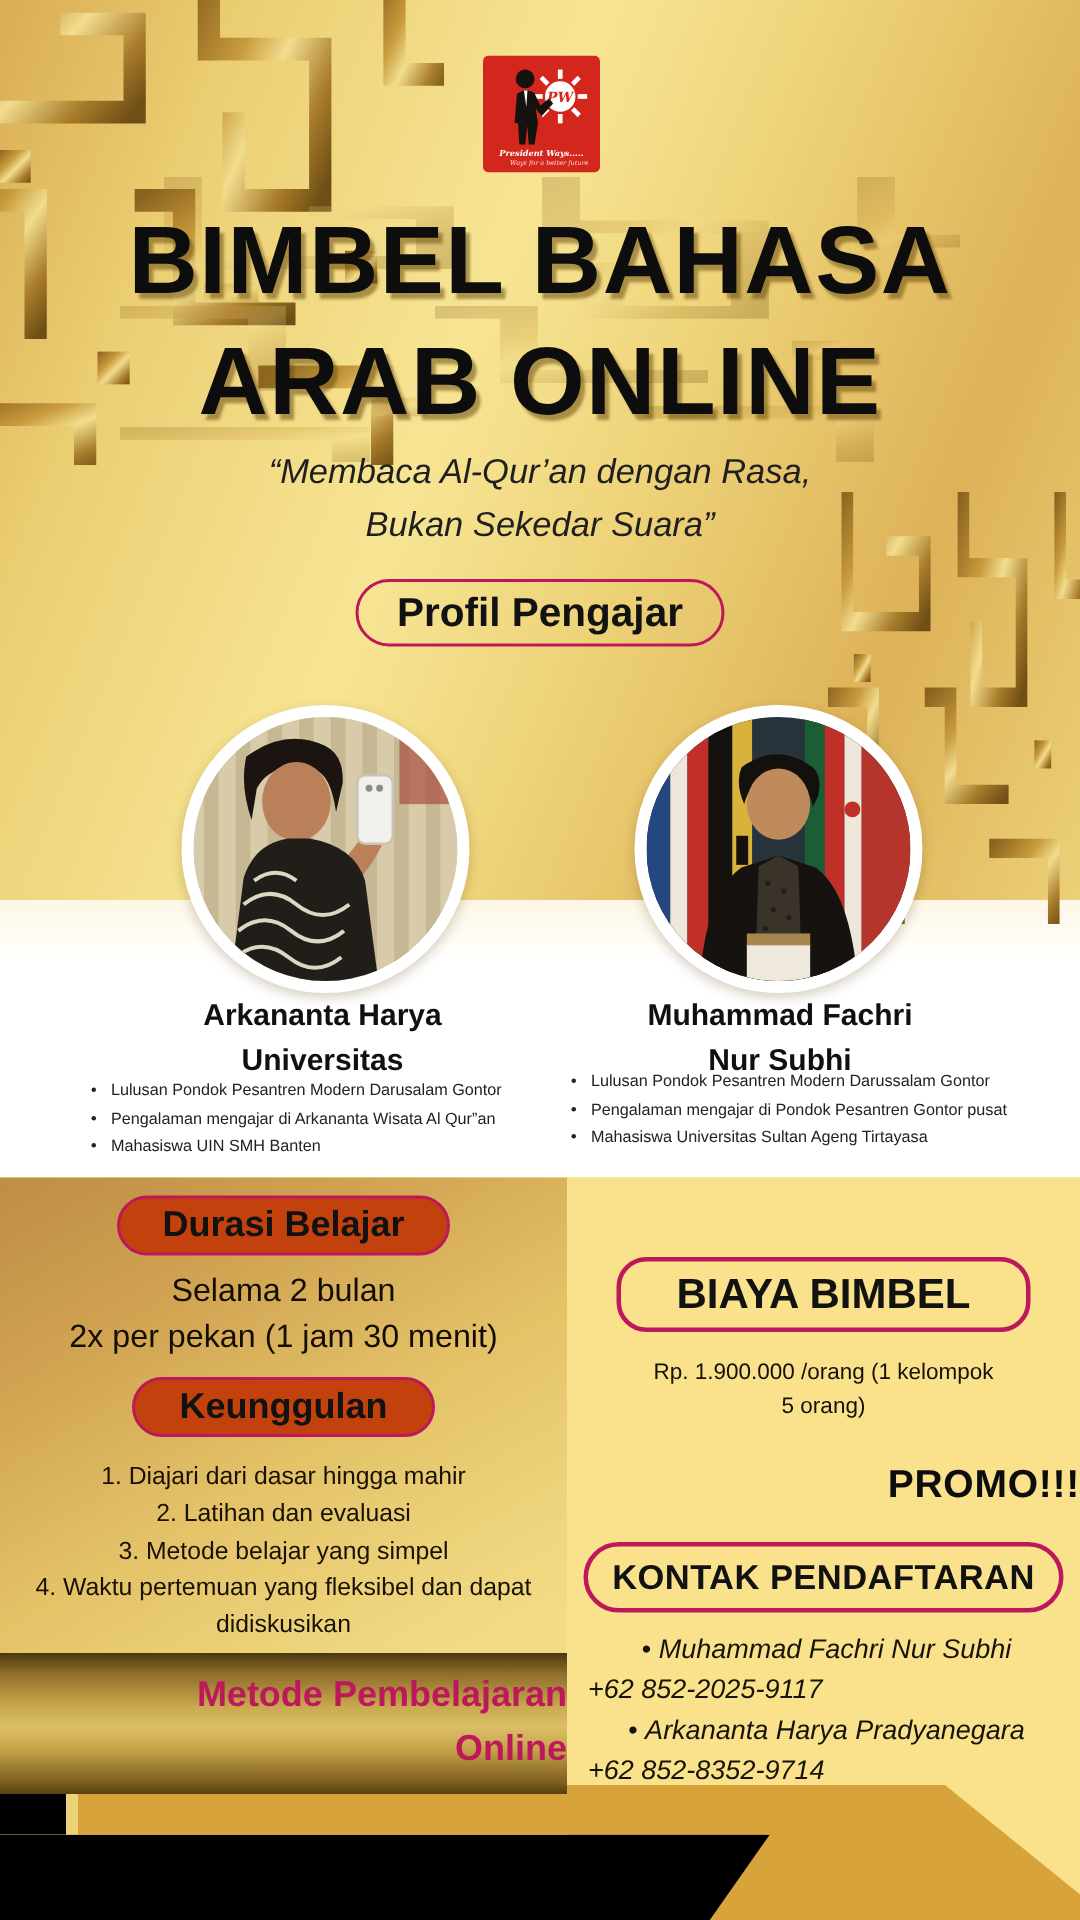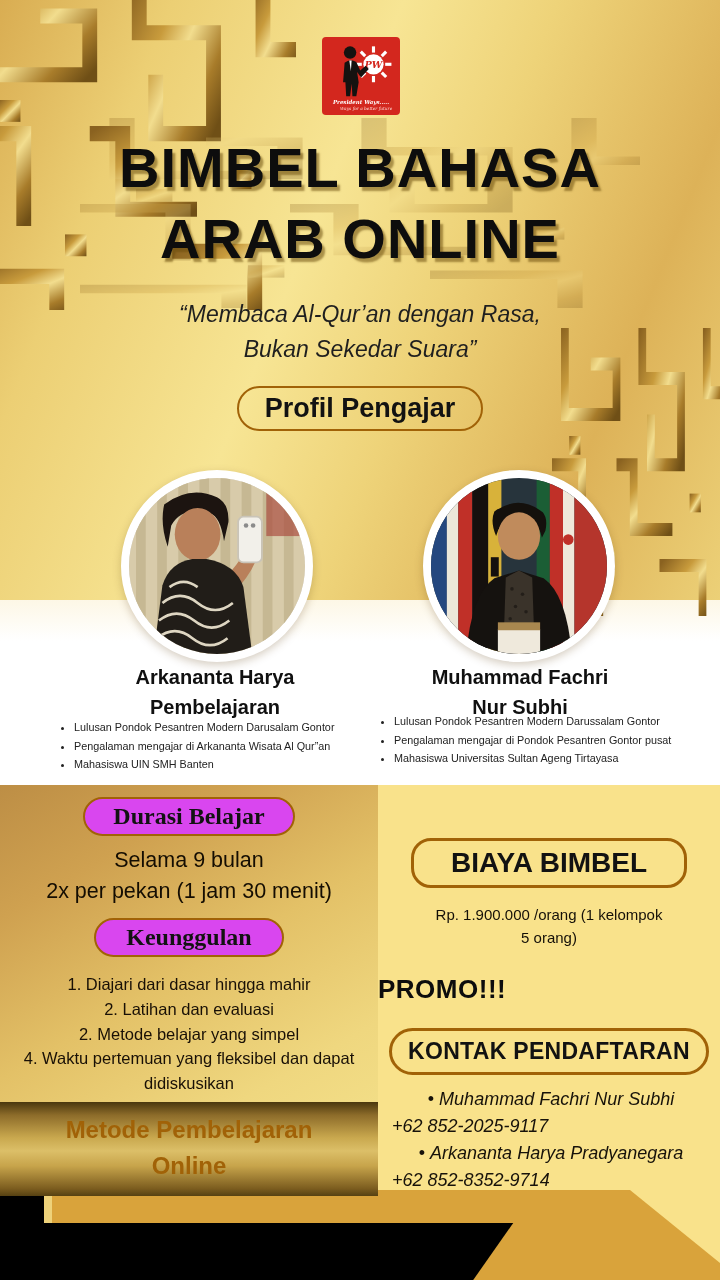--- a/index.html
+++ b/index.html
@@ -31,30 +31,30 @@
   .orn{position:absolute;pointer-events:none;}
   .orn-tl{left:-34px;top:-26px;width:330px;height:336px;}
   .orn-right{left:552px;top:328px;width:172px;height:288px;}
   .orn-title{left:80px;top:118px;width:560px;height:190px;opacity:.25;}
 
   
   .logo{position:absolute;left:322px;top:37px;width:78px;height:78px;}
 
   
   .title{position:absolute;left:0;top:133px;width:720px;text-align:center;
-    font-weight:800;font-size:56px;letter-spacing:1px;color:#0d0d0d;line-height:1.26;
+    font-weight:800;font-size:64px;letter-spacing:1px;color:#0d0d0d;line-height:1.26;
     text-shadow:3px 4px 2px rgba(108,78,14,.55);}
   .quote{position:absolute;left:40px;top:297px;width:640px;text-align:center;
     font-style:italic;font-size:23px;color:#1f1f1f;line-height:1.5;}
 
   
   .pill-row{position:absolute;text-align:center;}
-  .pill{display:inline-block;border:2px solid #a16207;border-radius:26px;color:#121212;font-weight:800;}
+  .pill{display:inline-block;border:2px solid #be185d;border-radius:26px;color:#121212;font-weight:800;}
   .pill-profil{padding:5px 26px;font-size:27px;background:transparent;}
-  .pill-gold{background:#d946ef;border-width:2.5px;font-family:Liberation Serif, serif;}
+  .pill-gold{background:#c2410c;border-width:2.5px;}
   .pill-durasi{padding:4px 28px;font-size:24px;border-radius:22px;}
   .pill-keunggulan{padding:4px 30px;font-size:24px;border-radius:22px;}
   .pill-pale{background:#f9e28b;border-width:3px;}
   .pill-biaya{padding:6px 37px;font-size:28px;border-radius:20px;}
   .pill-kontak{padding:7px 16px;font-size:23px;border-radius:24px;letter-spacing:.3px;}
 
   
   .photo{position:absolute;width:176px;height:176px;border-radius:50%;border:8px solid #fff;
     overflow:hidden;box-shadow:0 3px 8px rgba(90,60,10,.25);background:#ddd;}
   .photo svg{display:block;width:100%;height:100%;}
@@ -71,28 +71,28 @@
   .t-bullets-1{left:58px;top:720px;width:316px;}
   .t-bullets-2{left:378px;top:714px;width:330px;}
 
   
   .row-durasi{left:0;top:797px;width:378px;}
   .durasi-text{position:absolute;left:0;top:845px;width:378px;text-align:center;
     font-size:21.5px;color:#140d02;line-height:1.45;}
   .row-keunggulan{left:0;top:918px;width:378px;}
   .adv-list{position:absolute;left:6px;top:972px;width:366px;text-align:center;
     font-size:16.5px;color:#191006;line-height:1.5;}
-  .metode{position:absolute;left:0;top:1112px;width:378px;text-align:center;
-    font-weight:800;font-size:24px;color:#a16207;line-height:1.5;}
+  .metode{position:absolute;left:0;top:1112px;width:378px;text-align:right;
+    font-weight:800;font-size:24px;color:#be185d;line-height:1.5;}
 
   
   .row-biaya{left:378px;top:838px;width:342px;}
   .price{position:absolute;left:390px;top:904px;width:318px;text-align:center;
     font-size:15px;color:#151008;line-height:1.5;}
-  .promo{position:absolute;left:378px;top:974px;width:342px;text-align:left;
+  .promo{position:absolute;left:378px;top:974px;width:342px;text-align:right;
     font-size:26px;font-weight:800;color:#0d0d0d;letter-spacing:.5px;}
   .row-kontak{left:378px;top:1028px;width:342px;}
   .contacts{position:absolute;left:388px;top:1086px;width:326px;
     font-style:italic;font-size:18px;color:#17120a;line-height:1.5;}
   .c-name{text-align:center;}
   .c-name::before{content:"•  ";font-style:normal;}
   .c-phone{text-align:left;padding-left:4px;}
 </style>
 </head>
 <body>
@@ -235,21 +235,21 @@
         <circle cx="108" cy="152" r="2"></circle>
           <circle cx="90" cy="160" r="2"></circle>
       </g>
       <rect x="76" y="172" width="48" height="28" fill="#efe9dc"></rect>
       <rect x="76" y="164" width="48" height="9" fill="#a8874f"></rect>
     </svg>
   </div>
 
   <div class="t-name t-name-1">
     <div>Arkananta Harya</div>
-    <div>Pembelajaran</div>
+    <div>Universitas</div>
   </div>
   <div class="t-name t-name-2">
     <div>Muhammad Fachri</div>
     <div>Nur Subhi</div>
   </div>
   <div class="t-bullets t-bullets-1">
     <ul>
       <li>Lulusan Pondok Pesantren Modern Darusalam Gontor</li>
       <li>Pengalaman mengajar di Arkananta Wisata Al Qur”an</li>
       <li>Mahasiswa UIN SMH Banten</li>
@@ -260,31 +260,31 @@
       <li>Lulusan Pondok Pesantren Modern Darussalam Gontor</li>
       <li>Pengalaman mengajar di Pondok Pesantren Gontor pusat</li>
       <li>Mahasiswa Universitas Sultan Ageng Tirtayasa</li>
     </ul>
   </div>
 
   <div class="pill-row row-durasi">
     <span class="pill pill-gold pill-durasi">Durasi Belajar</span>
   </div>
   <div class="durasi-text">
-    <div>Selama 9 bulan</div>
+    <div>Selama 2 bulan</div>
     <div>2x per pekan (1 jam 30 menit)</div>
   </div>
 
   <div class="pill-row row-keunggulan">
     <span class="pill pill-gold pill-keunggulan">Keunggulan</span>
   </div>
   <div class="adv-list">
     <div>1. Diajari dari dasar hingga mahir</div>
     <div>2. Latihan dan evaluasi</div>
-    <div>2. Metode belajar yang simpel</div>
+    <div>3. Metode belajar yang simpel</div>
     <div>4. Waktu pertemuan yang fleksibel dan dapat didiskusikan</div>
   </div>
 
   <div class="metode">
     <div>Metode Pembelajaran</div>
     <div>Online</div>
   </div>
 
   <div class="pill-row row-biaya">
     <span class="pill pill-pale pill-biaya">BIAYA BIMBEL</span>

